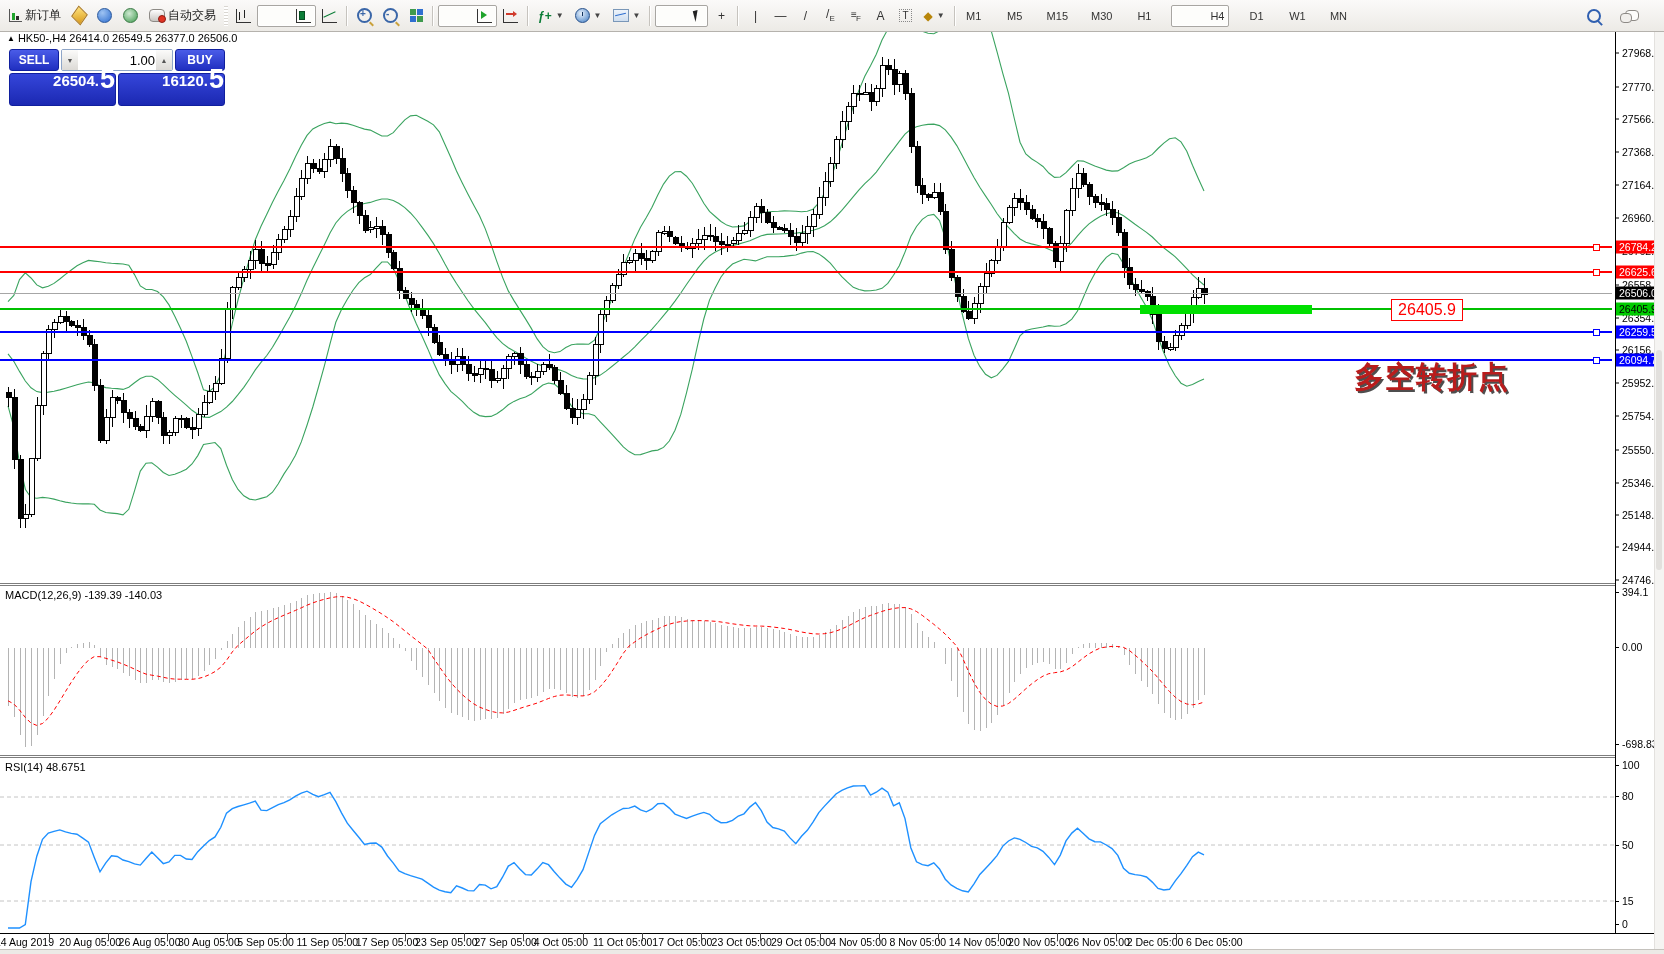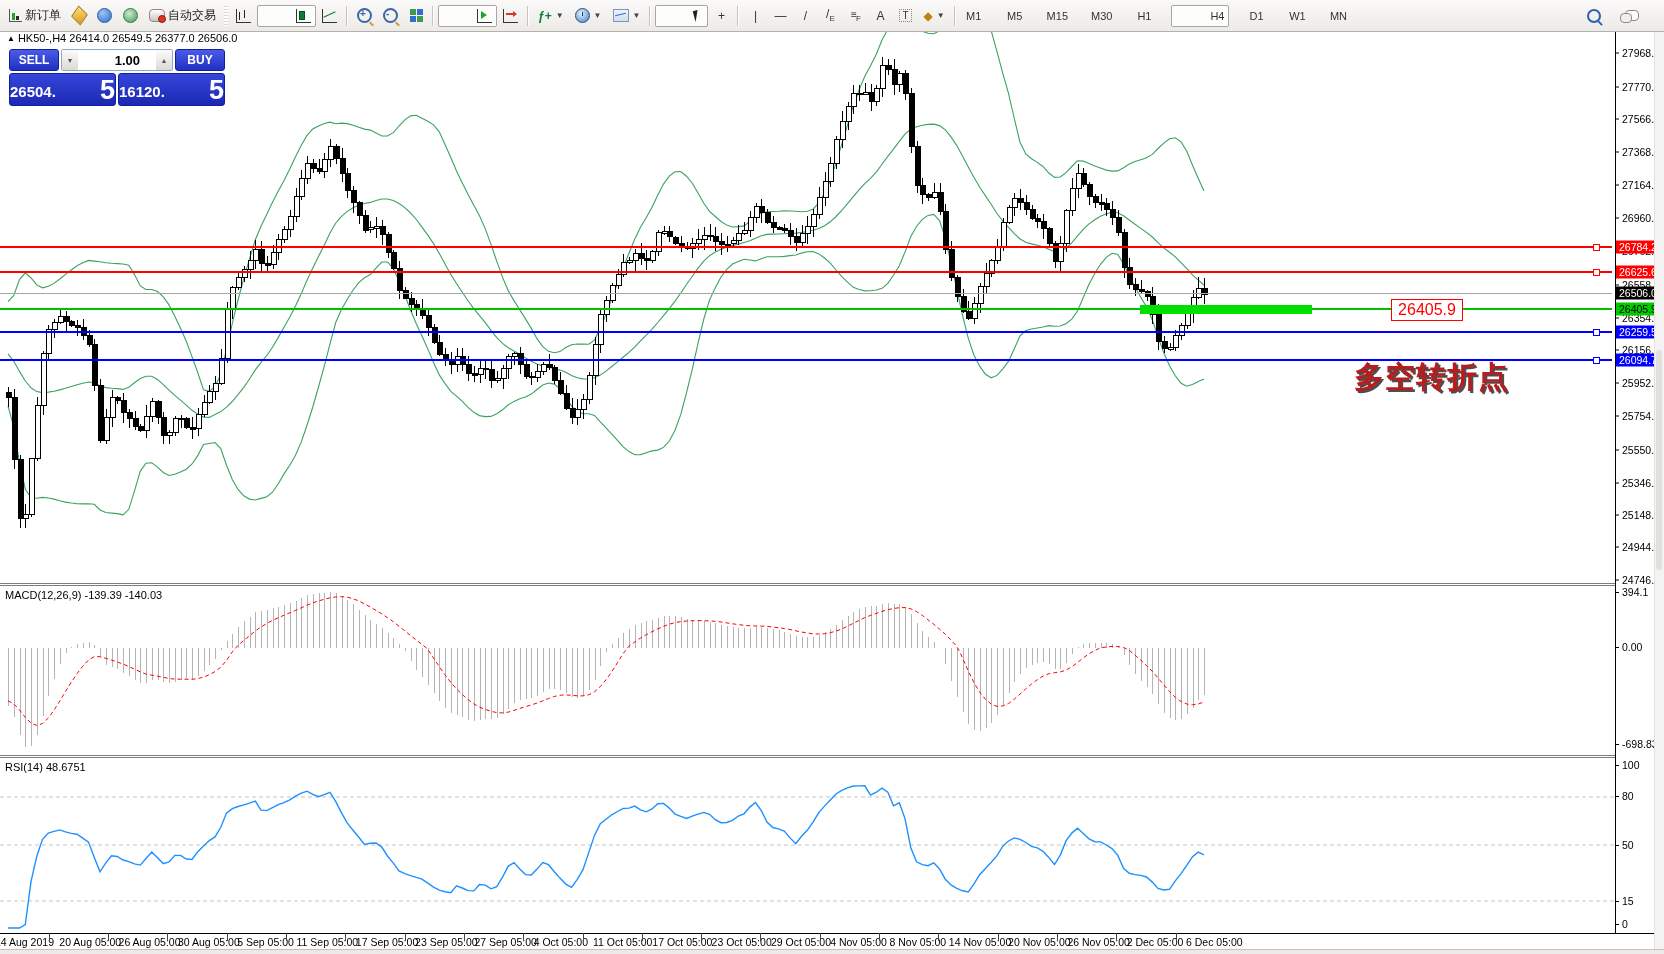--- a/index.html
+++ b/index.html
@@ -62,25 +62,25 @@
   #ohlc-line{position:absolute;left:7px;top:32px;z-index:10;font-size:11px;color:#000;letter-spacing:0;}
   #ohlc-line .tri{font-size:8px;vertical-align:1px;margin-right:3px;}
   #trade-panel{position:absolute;left:9px;top:49px;width:216px;z-index:10;}
   #tp-row1{display:flex;height:22px;gap:2px;}
   .tp-btn{flex:0 0 50px;display:flex;align-items:center;justify-content:center;color:#fff;
     font-size:12px;font-weight:bold;background:linear-gradient(#4a5ce8,#202fc0);
     border:1px solid #101f9e;border-radius:3px;box-sizing:border-box;cursor:default;}
   #tp-spin{flex:1;display:flex;border:1px solid #8fa6c8;border-radius:2px;background:#fff;overflow:hidden;}
   .spin-btn{width:16px;display:flex;align-items:center;justify-content:center;font-size:7px;color:#555;
     background:linear-gradient(#fbfbfa,#dcdad6);border:0;padding:0;}
-  #vol-input{flex:1;border:0;outline:0;text-align:right;font-size:13px;padding:0 16px;font-family:"Liberation Sans",sans-serif;color:#000;min-width:0;font-weight:bold;}
+  #vol-input{flex:1;border:0;outline:0;text-align:right;font-size:13px;padding:0 1px;font-family:"Liberation Sans",sans-serif;color:#000;min-width:0;}
   #tp-row2{display:flex;gap:2px;margin-top:2px;height:33px;}
-  .tp-tile{flex:1;display:flex;align-items:flex-end;justify-content:space-between;color:#fff;
+  .tp-tile{flex:1;display:flex;align-items:flex-end;justify-content:flex-end;color:#fff;
     background:linear-gradient(#3546da,#1b28b2);border:1px solid #101f9e;border-radius:3px;
-    padding-bottom:1px;box-sizing:border-box;}
+    padding-bottom:12px;box-sizing:border-box;}
   .tp-tile .pmain{font-size:15px;font-weight:bold;line-height:24px;}
   .tp-tile .pbig{font-size:27px;font-weight:bold;line-height:27px;margin-left:1px;}
   #price-annotation{position:absolute;left:1391px;top:299px;width:70px;height:20px;z-index:10;
     border:1px solid #ff0000;background:#fff;color:#ff0000;font-size:16px;
     display:flex;align-items:center;justify-content:center;}
   #turning-note{position:absolute;left:1354px;top:357px;z-index:10;font-size:30px;font-weight:bold;
     letter-spacing:1px;text-shadow:2px 2px 0 #4e4e4e;}
   #right-scroll{position:absolute;right:0;top:28px;width:9px;height:922px;background:#f5f4f2;border-left:1px solid #e3e1de;z-index:5;}
   #right-scroll .thumb{position:absolute;left:1px;top:322px;width:6px;height:220px;background:#e2e0dd;border-radius:3px;}
   #bottom-strip{position:absolute;left:0;bottom:0;width:1664px;height:4px;background:#eceae6;border-top:1px solid #c5c2bd;z-index:5;}

